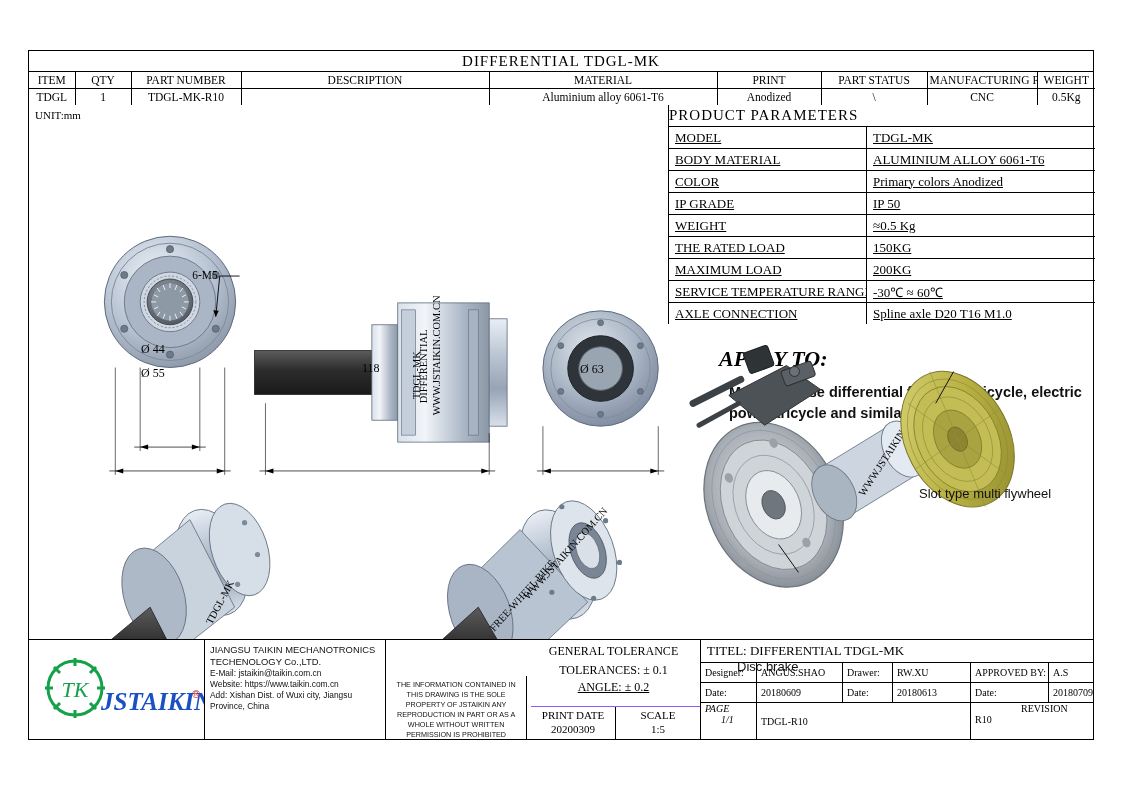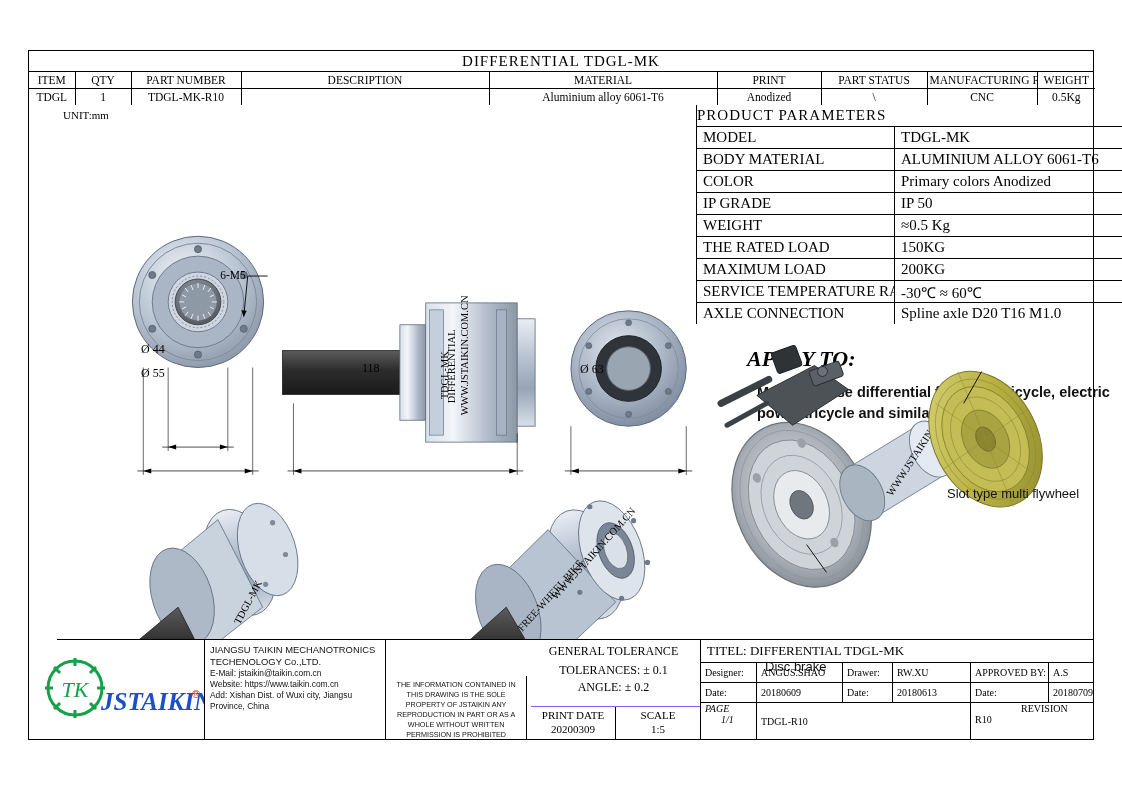--- a/index.html
+++ b/index.html
@@ -57,21 +57,20 @@
   .hdr-table tr:last-child td { border-bottom: none; }
 
   
   .body-area {
     position: absolute;
     left: 0;
     top: 54px;
     right: 0;
     bottom: 99px;
     border-bottom: 1px solid #000;
-    margin-left: 28px;
   }
   .unit-label {
     position: absolute;
     left: 6px;
     top: 4px;
     font-family: "Liberation Serif", serif;
     font-size: 11px;
   }
   
   .pp-wrap {
@@ -88,22 +87,23 @@
     font-size: 15px;
     letter-spacing: 1px;
     height: 21px;
     line-height: 21px;
     border-bottom: 1px solid #000;
   }
   .pp-table {
     width: 100%;
     border-collapse: collapse;
     font-family: "Liberation Serif", serif;
-    font-size: 15px;
+    font-size: 13px;
     table-layout: fixed;
+    text-decoration: underline;
   }
   .pp-table td {
     border-bottom: 1px solid #000;
     height: 21px;
     padding: 0 6px;
     overflow: hidden;
     white-space: nowrap;
   }
   .pp-table td.k { width: 185px; border-right: 1px solid #000; }
   .pp-table tr:last-child td { border-bottom: none; }
@@ -164,21 +164,21 @@
     font-size: 7.2px; line-height: 10px; text-align: center; padding: 4px 5px 0 5px;
     box-sizing: border-box; color: #111; margin-top: 36px;
   }
   .f-tol {
     width: 193px; border-right: 1px solid #000;
     box-sizing: border-box;
     position: relative;
   }
   .f-tol .gt { text-align:center; font-family:"Liberation Serif", serif; font-size: 12px; padding-top: 4px; }
   .f-tol .t1 { text-align:center; font-family:"Liberation Serif", serif; font-size: 12px; padding-top: 4px;}
-  .f-tol .t2 { text-align:center; font-family:"Liberation Serif", serif; font-size: 12px; padding-top: 2px;}
+  .f-tol .t2 { text-align:center; font-family:"Liberation Serif", serif; font-size: 12px; padding-top: 2px; text-decoration: underline;}
   .f-tol .split { position:absolute; left:4px; right:0; top:66px; border-top:1px solid #8b5cf6; height: 33px; display:flex; }
   .f-tol .split > div { flex: 1; text-align:center; font-family:"Liberation Serif", serif; font-size: 11px; padding-top: 2px;}
   .f-tol .split > div:first-child { border-right: 1px solid #000; }
   .f-tol .split .val { font-size: 11px; padding-top: 2px;}
 
   .f-right { flex: 1; display: flex; flex-direction: column; }
   .f-titel {
     height: 22px; line-height: 22px; border-bottom: 1px solid #000;
     font-family: "Liberation Serif", serif; font-size: 13px; padding-left: 6px;
   }

